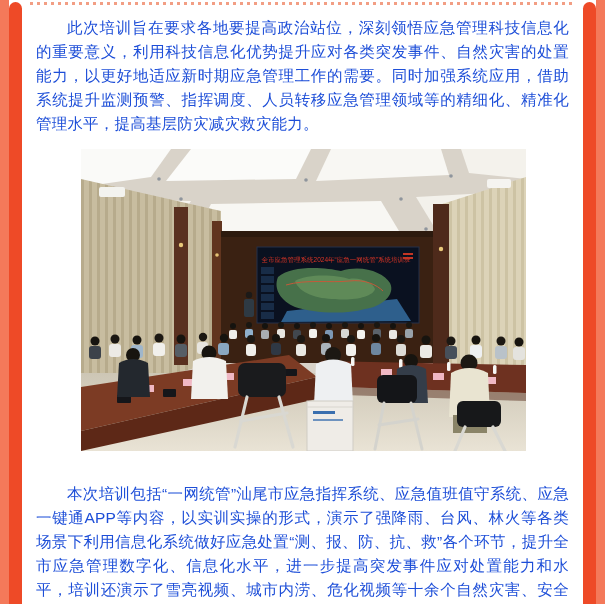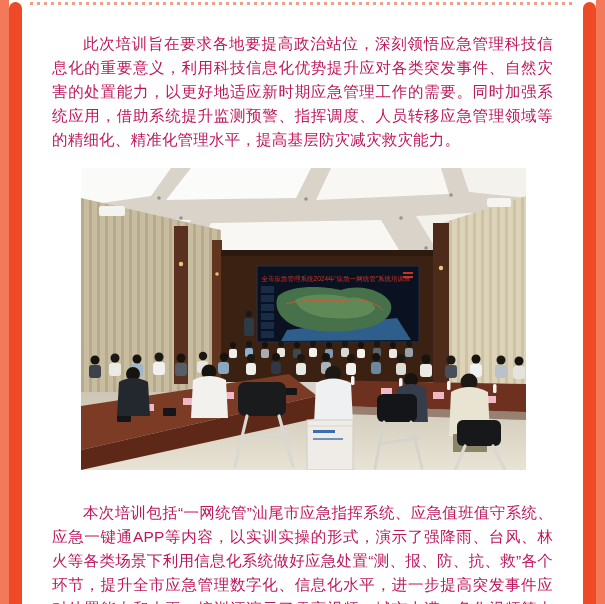--- a/index.html
+++ b/index.html
@@ -18,21 +18,21 @@
   .rail-right .stripe{right:0;}
   .rail-right .bar{right:9px;border-radius:7px 7px 0 0;}
   
   .dotted-top{
     position:absolute;left:30px;right:30px;top:2px;height:3px;
     background-image:repeating-linear-gradient(90deg,#f29e84 0 3px,transparent 3px 7px);
   }
   
   .content{position:absolute;left:23px;right:23px;top:0;padding:16px 13px 0 13px;}
   .para{
-    margin:16px;color:#be185d;font-size:15.5px;line-height:24px;
+    margin:0;color:#1d4ed8;font-size:15.5px;line-height:24px;
     text-align:justify;text-indent:2em;letter-spacing:0.2px;
   }
   .para+.figure{margin-top:13px;}
   
   .figure{margin:13px 0 0 45px;width:445px;height:302px;overflow:hidden;background:#d9d3c9;}
   .figure svg{display:block;}
   .para.second{margin-top:31px;}
 </style>
 </head>
 <body>

